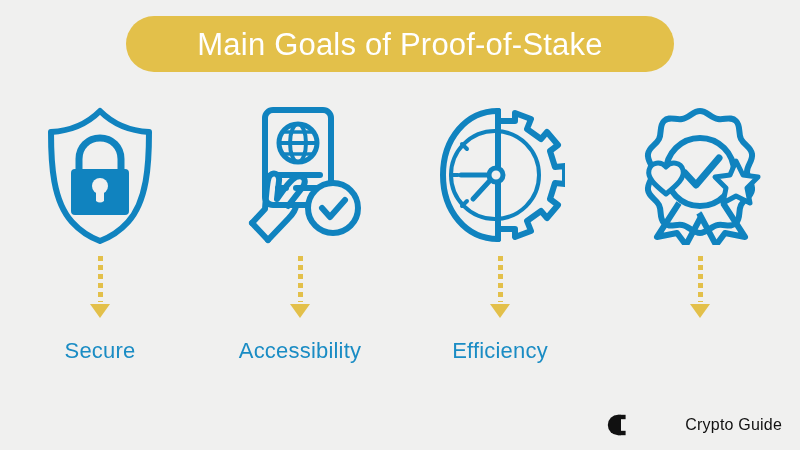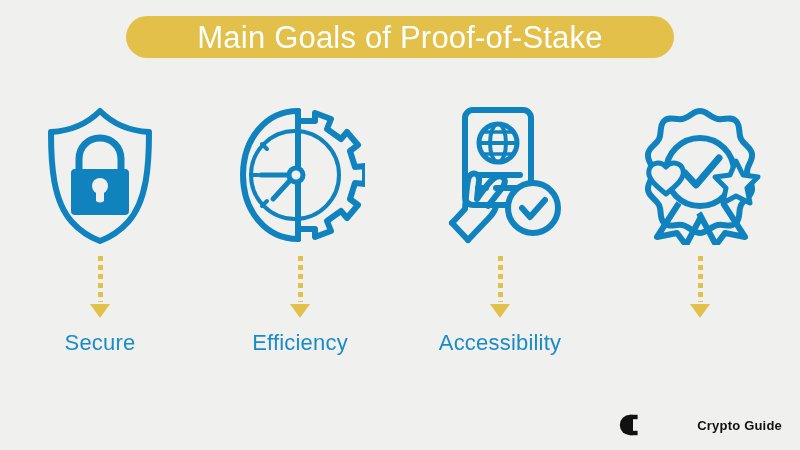--- a/index.html
+++ b/index.html
@@ -21,21 +21,21 @@
     height: 450px;
     background: #f0f0ef;
   }
 
   
   .title-banner {
     position: absolute;
     left: 126px;
     top: 16px;
     width: 548px;
-    height: 42px;
+    height: 56px;
     background: #e3c04a;
     border-radius: 28px;
     display: flex;
     align-items: center;
     justify-content: center;
   }
   .title-text {
     color: #ffffff;
     font-size: 31px;
     font-weight: 400;
@@ -92,21 +92,21 @@
   .arrowhead {
     width: 0;
     height: 0;
     border-left: 10px solid transparent;
     border-right: 10px solid transparent;
     border-top: 14px solid #e3c04a;
     margin-top: 2px;
   }
 
   .label {
-    margin-top: 0;
+    margin-top: 8px;
     color: #1a8cc4;
     font-size: 22px;
     font-weight: 400;
     letter-spacing: 0.2px;
     white-space: nowrap;
     text-align: center;
   }
 
   
   .brand {
@@ -118,22 +118,22 @@
     gap: 8px;
   }
   .brand-mark {
     width: 22px;
     height: 22px;
     position: relative;
     display: block;
   }
   .brand-name {
     color: #111111;
-    font-size: 13px;
-    font-weight: 700;
+    font-size: 16px;
+    font-weight: 400;
     letter-spacing: 0.2px;
     white-space: nowrap;
     margin-left: 48px;
   }
 </style>
 </head>
 <body>
 
 <div class="infographic">
 
@@ -155,48 +155,20 @@
       </div>
       <div class="connector">
         <div class="dotline"></div>
         <div class="arrowhead"></div>
       </div>
       <div class="label">Secure</div>
     </div>
 
     <div class="column">
       <div class="icon-box">
-        <svg width="130" height="140" viewBox="0 0 130 140" fill="none">
-
-          <path d="M63 6 C31 6 8 34 8 70 C8 106 31 134 63 134" stroke="#1083bf" stroke-width="6" fill="none" stroke-linecap="round"></path>
-
-          <circle cx="60" cy="70" r="44" stroke="#1083bf" stroke-width="4" fill="none"></circle>
-
-          <path d="M63 6 L63 16 L80 16 L80 8 L96 14 L92 24 L106 34 L112 27 L123 40 L115 46 L120 62 L130 61 L130 79 L120 78 L115 94 L123 100 L112 113 L106 106 L92 116 L96 126 L80 132 L80 124 L63 124 L63 134" stroke="#1083bf" stroke-width="6" fill="none" stroke-linejoin="round" stroke-linecap="round"></path>
-
-          <line x1="63" y1="6" x2="63" y2="134" stroke="#1083bf" stroke-width="6" stroke-linecap="round"></line>
-
-          <line x1="27" y1="39" x2="32" y2="44" stroke="#1083bf" stroke-width="4" stroke-linecap="round"></line>
-          <line x1="27" y1="101" x2="32" y2="96" stroke="#1083bf" stroke-width="4" stroke-linecap="round"></line>
-          <line x1="16" y1="70" x2="23" y2="70" stroke="#1083bf" stroke-width="4" stroke-linecap="round"></line>
-
-          <line x1="26" y1="70" x2="60" y2="70" stroke="#1083bf" stroke-width="5" stroke-linecap="round"></line>
-          <line x1="38" y1="94" x2="60" y2="70" stroke="#1083bf" stroke-width="5" stroke-linecap="round"></line>
-          <circle cx="61" cy="70" r="7" stroke="#1083bf" stroke-width="5" fill="#f0f0ef"></circle>
-        </svg>
-      </div>
-      <div class="connector">
-        <div class="dotline"></div>
-        <div class="arrowhead"></div>
-      </div>
-      <div class="label">Efficiency</div>
-    </div>
-
-    <div class="column">
-      <div class="icon-box">
         <svg width="125" height="140" viewBox="0 0 125 140" fill="none">
 
           <rect x="27" y="5" width="66" height="95" rx="8" stroke="#1083bf" stroke-width="6" fill="none"></rect>
 
           <circle cx="60" cy="38" r="19" stroke="#1083bf" stroke-width="5" fill="none"></circle>
           <ellipse cx="60" cy="38" rx="8" ry="19" stroke="#1083bf" stroke-width="4" fill="none"></ellipse>
           <line x1="41" y1="38" x2="79" y2="38" stroke="#1083bf" stroke-width="4"></line>
           <line x1="45" y1="27" x2="75" y2="27" stroke="#1083bf" stroke-width="3.5"></line>
           <line x1="45" y1="49" x2="75" y2="49" stroke="#1083bf" stroke-width="3.5"></line>
 
@@ -210,20 +182,48 @@
 
           <circle cx="95" cy="103" r="25" stroke="#1083bf" stroke-width="6" fill="#f0f0ef"></circle>
           <path d="M84 103 L92 112 L107 95" stroke="#1083bf" stroke-width="6" fill="none" stroke-linecap="round" stroke-linejoin="round"></path>
         </svg>
       </div>
       <div class="connector">
         <div class="dotline"></div>
         <div class="arrowhead"></div>
       </div>
       <div class="label">Accessibility</div>
+    </div>
+
+    <div class="column">
+      <div class="icon-box">
+        <svg width="130" height="140" viewBox="0 0 130 140" fill="none">
+
+          <path d="M63 6 C31 6 8 34 8 70 C8 106 31 134 63 134" stroke="#1083bf" stroke-width="6" fill="none" stroke-linecap="round"></path>
+
+          <circle cx="60" cy="70" r="44" stroke="#1083bf" stroke-width="4" fill="none"></circle>
+
+          <path d="M63 6 L63 16 L80 16 L80 8 L96 14 L92 24 L106 34 L112 27 L123 40 L115 46 L120 62 L130 61 L130 79 L120 78 L115 94 L123 100 L112 113 L106 106 L92 116 L96 126 L80 132 L80 124 L63 124 L63 134" stroke="#1083bf" stroke-width="6" fill="none" stroke-linejoin="round" stroke-linecap="round"></path>
+
+          <line x1="63" y1="6" x2="63" y2="134" stroke="#1083bf" stroke-width="6" stroke-linecap="round"></line>
+
+          <line x1="27" y1="39" x2="32" y2="44" stroke="#1083bf" stroke-width="4" stroke-linecap="round"></line>
+          <line x1="27" y1="101" x2="32" y2="96" stroke="#1083bf" stroke-width="4" stroke-linecap="round"></line>
+          <line x1="16" y1="70" x2="23" y2="70" stroke="#1083bf" stroke-width="4" stroke-linecap="round"></line>
+
+          <line x1="26" y1="70" x2="60" y2="70" stroke="#1083bf" stroke-width="5" stroke-linecap="round"></line>
+          <line x1="38" y1="94" x2="60" y2="70" stroke="#1083bf" stroke-width="5" stroke-linecap="round"></line>
+          <circle cx="61" cy="70" r="7" stroke="#1083bf" stroke-width="5" fill="#f0f0ef"></circle>
+        </svg>
+      </div>
+      <div class="connector">
+        <div class="dotline"></div>
+        <div class="arrowhead"></div>
+      </div>
+      <div class="label">Efficiency</div>
     </div>
 
 
     <div class="column">
       <div class="icon-box">
         <svg width="130" height="140" viewBox="0 0 130 140" fill="none">
 
           <path d="M44 98 L22 132 L42 128 L51 140 L68 108" stroke="#1083bf" stroke-width="6" fill="#f0f0ef" stroke-linejoin="round"></path>
           <path d="M88 98 L110 132 L90 128 L81 140 L64 108" stroke="#1083bf" stroke-width="6" fill="#f0f0ef" stroke-linejoin="round"></path>
 

